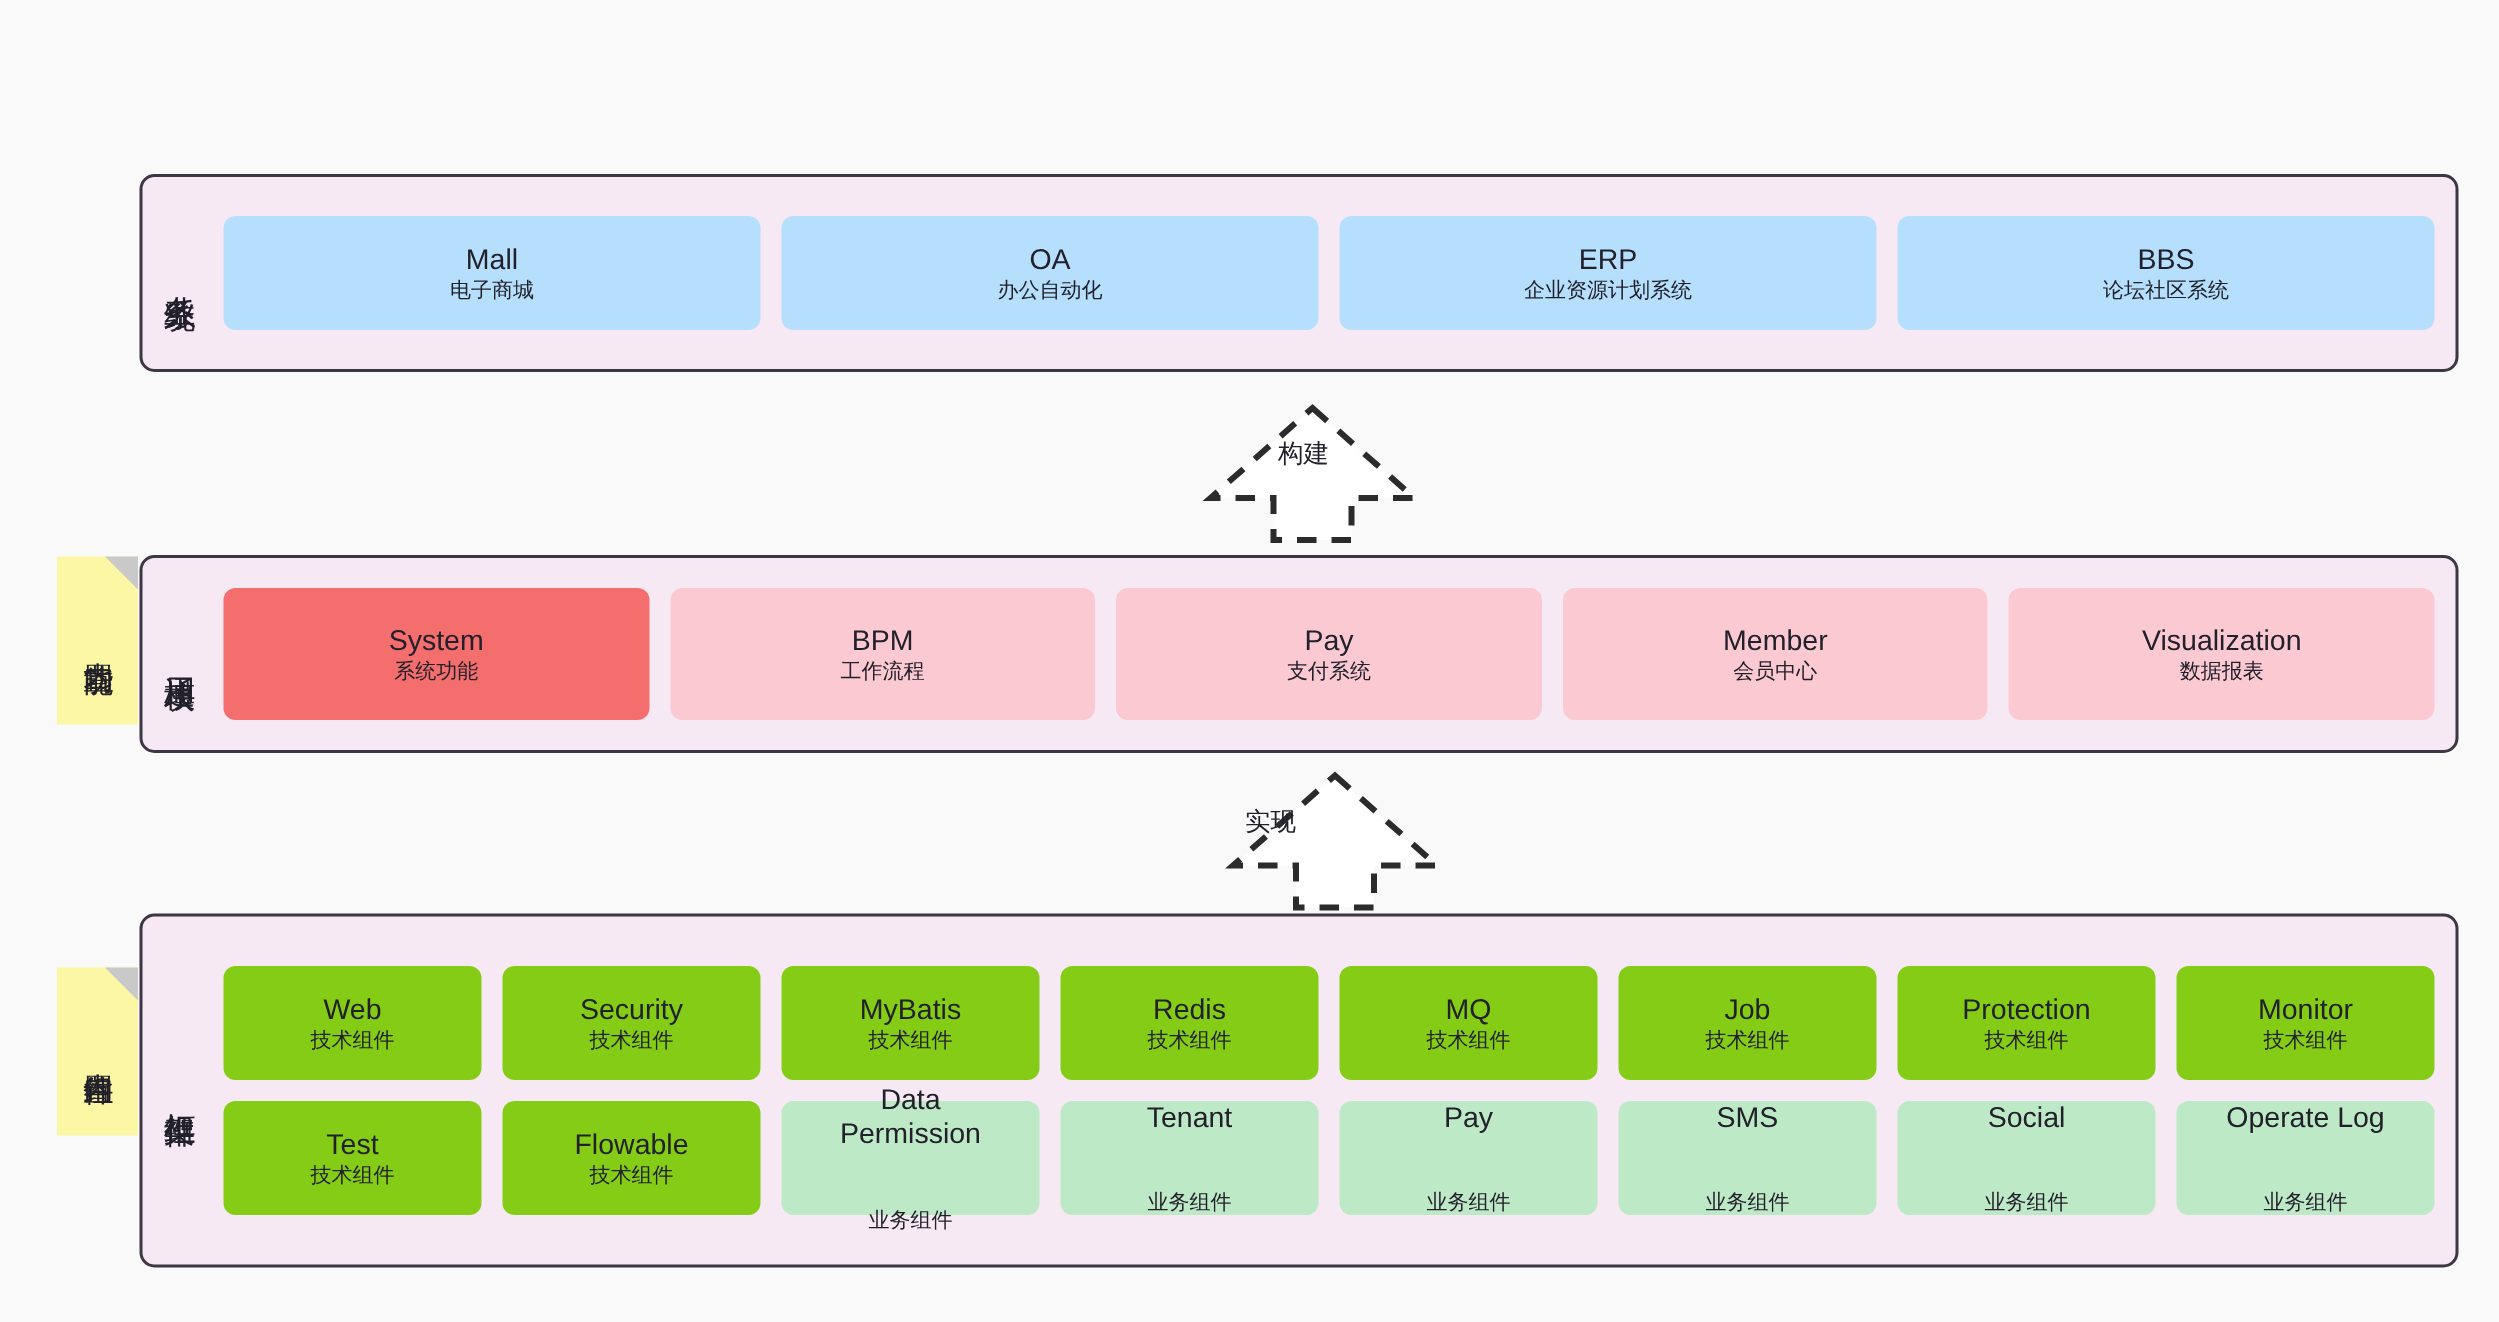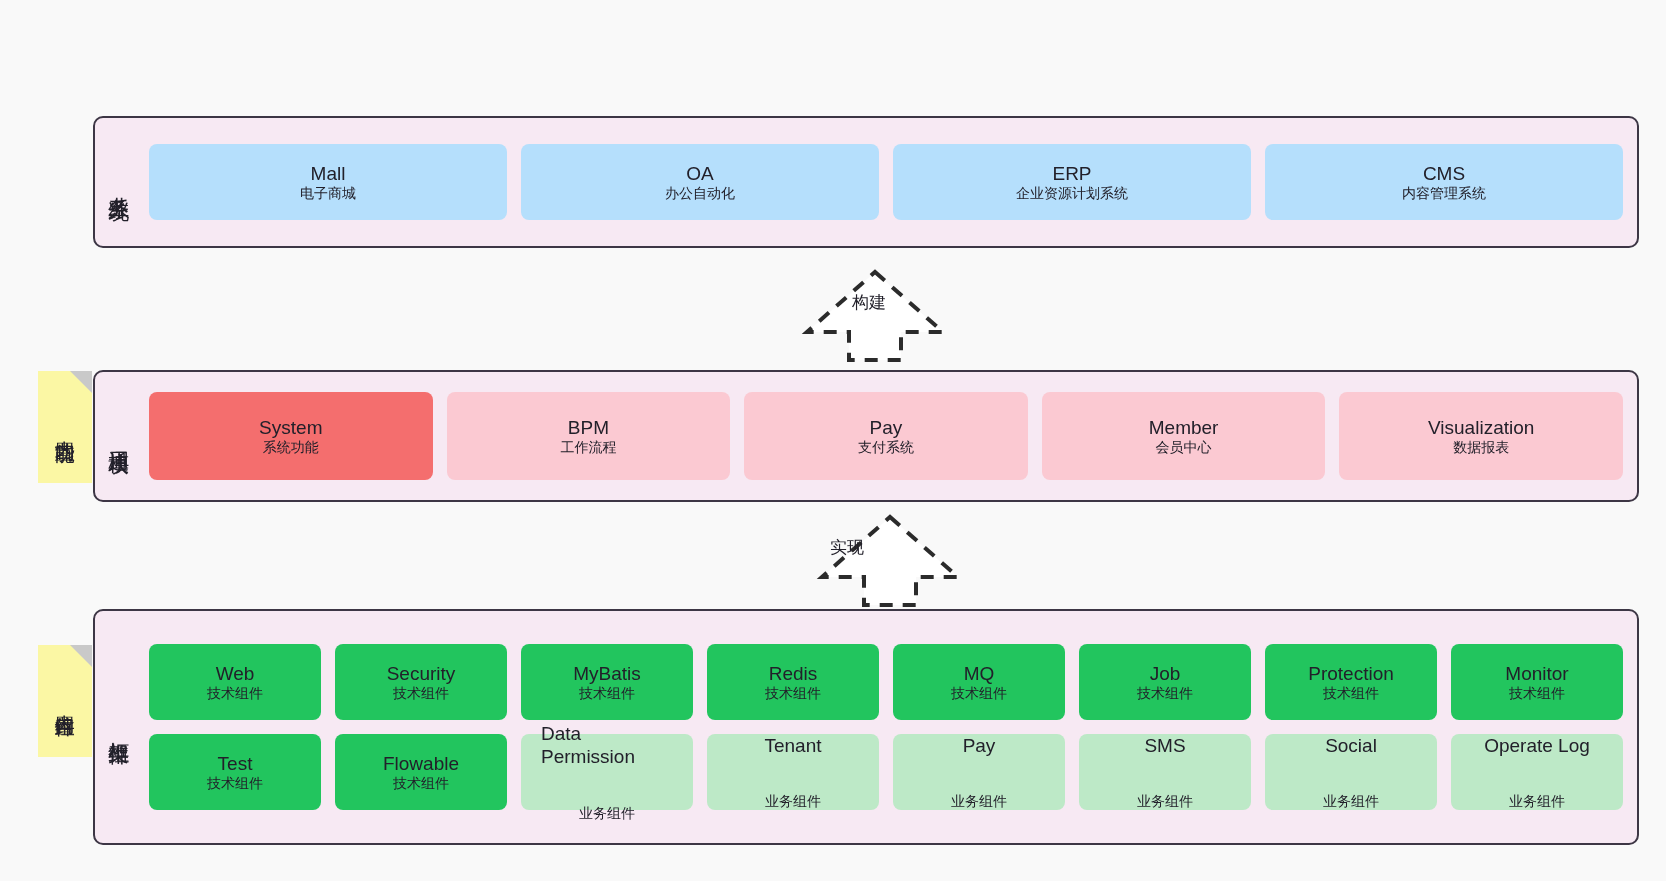--- a/index.html
+++ b/index.html
@@ -56,33 +56,33 @@
   }
 
   
   .box {
     flex: 1 1 0;
     border-radius: 8px;
     display: flex;
     flex-direction: column;
     align-items: center;
     justify-content: center;
-    text-align: left;
+    text-align: center;
     line-height: 1.22;
     color: #22202a;
     box-sizing: border-box;
     padding: 4px 20px;
   }
   .box .b-en { font-size: 19px; }
   .box .b-cn { font-size: 14px; }
 
   .box.blue  { background: #b5dffc; }
   .box.red   { background: #f46e6e; }
   .box.pink  { background: #fbc9d2; }
-  .box.green { background: #22c55e; }
+  .box.green { background: #84cc16; }
   .box.lgreen{ background: #bde9c7; gap: 36px; }
 
   .layer-business .box { height: 76px; }
   .layer-modules  .box { height: 88px; }
   .layer-frame    .box { height: 76px; }
 
   
   .note {
     position: absolute;
     background: #fbf7a4;
@@ -136,22 +136,22 @@
         </div>
         <div class="box blue">
           <span class="b-en">OA</span>
           <span class="b-cn">办公自动化</span>
         </div>
         <div class="box blue">
           <span class="b-en">ERP</span>
           <span class="b-cn">企业资源计划系统</span>
         </div>
         <div class="box blue">
-          <span class="b-en">CMS</span>
-          <span class="b-cn">内容管理系统</span>
+          <span class="b-en">BBS</span>
+          <span class="b-cn">论坛社区系统</span>
         </div>
       </div>
     </div>
   </div>
 
   <div class="arrow" style="left:800px; top:268px; width:150px; height:92px;">
     <svg width="150" height="92" viewBox="0 0 150 92">
       <path d="M 75 4 L 143 64 L 101 64 L 101 92 L 49 92 L 49 64 L 7 64 Z" fill="#ffffff" stroke="#2b2b2b" stroke-width="4" stroke-dasharray="13 10" stroke-linejoin="miter"></path>
     </svg>
   </div>

